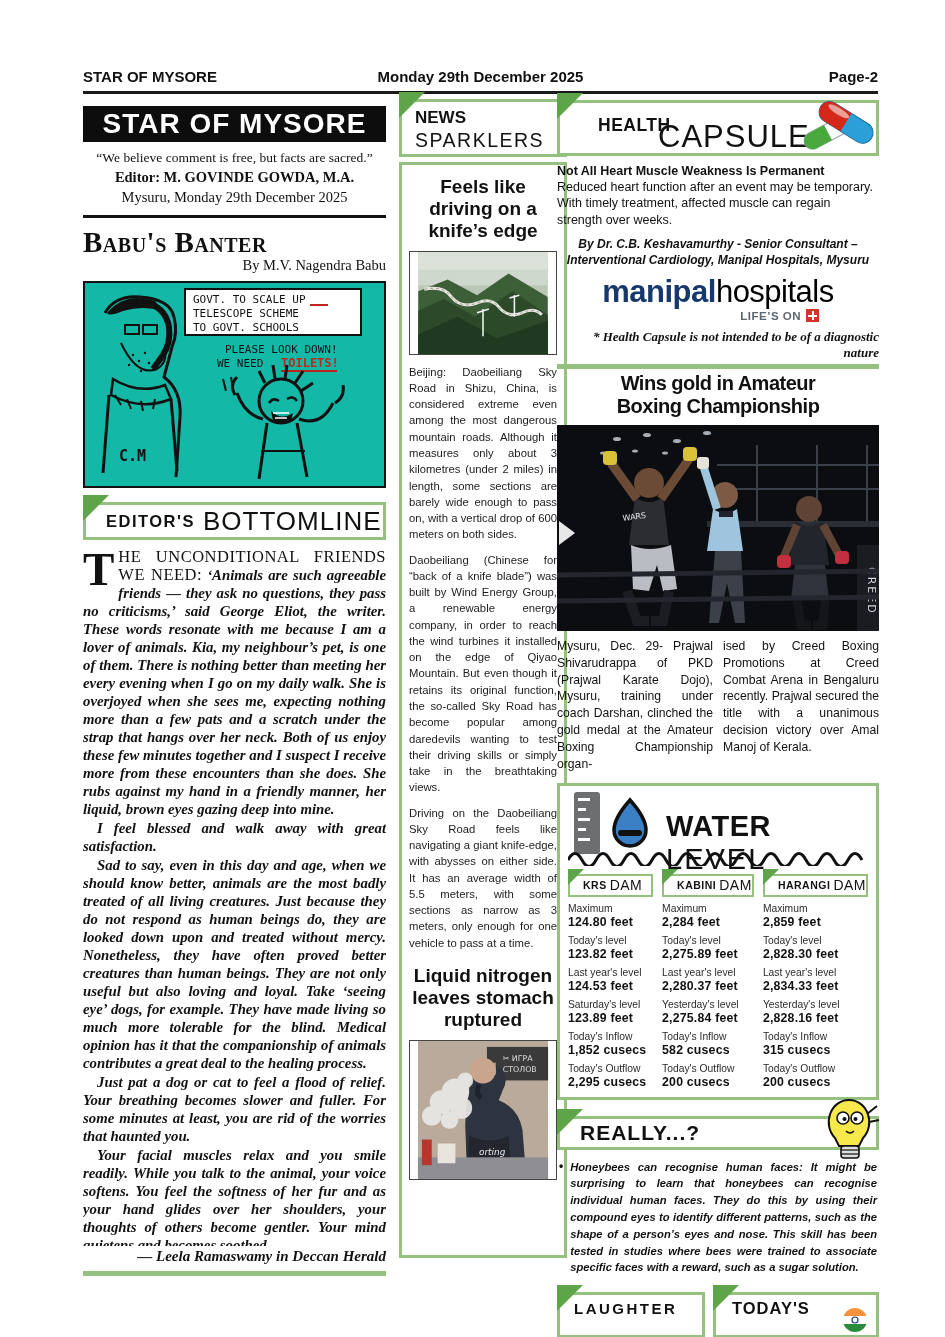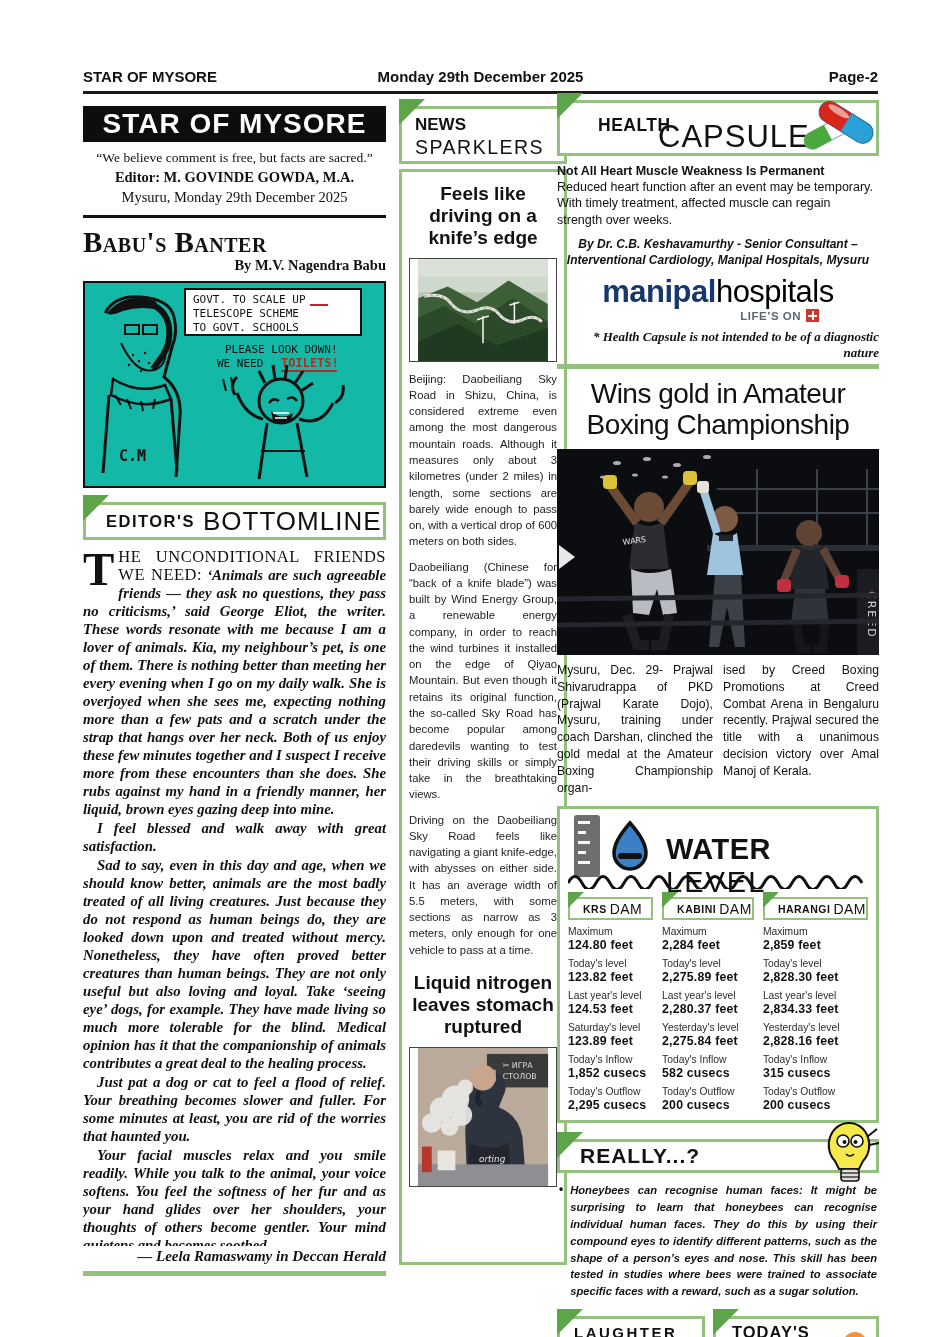--- a/index.html
+++ b/index.html
@@ -27,36 +27,36 @@
   
   .col-left{position:absolute;left:83px;top:106px;width:303px;}
   .masthead{background:#0d0d0d;color:#fff;text-align:center;height:36px;line-height:36px;
     font-size:28px;font-weight:bold;letter-spacing:1px;transform-origin:center;}
   .motto{font-family:"Liberation Serif",serif;font-size:13.5px;text-align:center;margin-top:8px;}
   .editorline{font-family:"Liberation Serif",serif;font-weight:bold;font-size:14.5px;text-align:center;margin-top:3px;}
   .dateline{font-family:"Liberation Serif",serif;font-size:14.5px;text-align:center;margin-top:3px;}
   .thickrule{border-top:3.5px solid #111;margin-top:9px;}
   .banter-title{font-family:"Liberation Serif",serif;font-variant:small-caps;font-weight:bold;
     font-size:29px;margin-top:8px;letter-spacing:.5px;}
-  .banter-byline{font-family:"Liberation Serif",serif;font-weight:bold;font-size:14.5px;text-align:right;margin-top:-2px;}
+  .banter-byline{font-family:"Liberation Serif",serif;font-weight:normal;font-size:14.5px;text-align:right;margin-top:-2px;}
   .cartoon{border:2.5px solid #111;margin-top:7px;height:207px;background:#14b8a6;}
   .bl-head{margin-top:14px;height:38px;display:flex;align-items:center;padding-left:20px;}
   .bl-head .k{font-weight:bold;font-size:16.5px;letter-spacing:1.5px;}
   .bl-head .t{font-size:26px;letter-spacing:1px;margin-left:8px;}
   .bl-article{font-family:"Liberation Serif",serif;font-style:italic;font-weight:bold;
     font-size:14.8px;line-height:18px;text-align:justify;margin-top:8px;height:698px;overflow:hidden;}
   .bl-article p{margin-bottom:1px;text-indent:14px;}
   .bl-article p.first{text-indent:0;}
   .dropcap{float:left;font-style:normal;font-weight:bold;font-size:47px;line-height:38px;padding:2px 4px 0 0;}
   .lead{font-style:normal;font-weight:normal;font-size:16.5px;letter-spacing:.5px;}
   .signature{font-family:"Liberation Serif",serif;font-style:italic;font-weight:bold;font-size:15px;text-align:right;margin-top:2px;}
   .col-left .greenbar{margin-top:6px;}
 
   
-  .col-mid{position:absolute;left:399px;top:106px;width:168px;}
+  .col-mid{position:absolute;left:399px;top:99px;width:168px;}
   .sp-head{height:58px;padding:6px 0 0 13px;}
   .sp-head .k{font-weight:bold;font-size:17px;display:block;}
   .sp-head .t{font-size:19.5px;letter-spacing:1.5px;display:block;margin-top:1px;}
   .sp-body{margin-top:5px;padding:7px 7px 6px 7px;height:1096px;overflow:hidden;}
   .sp-headline{font-weight:bold;font-size:19px;line-height:1.17;text-align:center;margin:4px 0 8px 0;}
   .sp-img{border:1px solid #444;display:block;width:100%;}
   .sp-body p{font-size:11.3px;line-height:1.44;text-align:justify;color:#1c1c1c;margin-top:9px;}
 
   
   .col-right{position:absolute;left:557px;top:100px;width:322px;}
@@ -71,21 +71,21 @@
   .mh-logo .p1{font-size:31px;font-weight:bold;color:#17386d;letter-spacing:-.5px;}
   .mh-logo .p2{font-size:31px;color:#000000;letter-spacing:-.5px;}
   .mh-tag{display:flex;justify-content:flex-end;align-items:center;gap:5px;margin:2px 60px 0 0;
     font-size:11.5px;font-weight:bold;color:#5b6770;letter-spacing:.5px;}
   .mh-cross{width:13px;height:13px;background:#d3342c;position:relative;display:inline-block;}
   .mh-cross::before,.mh-cross::after{content:"";position:absolute;background:#fff;}
   .mh-cross::before{left:5.5px;top:2px;width:2px;height:9px;}
   .mh-cross::after{left:2px;top:5.5px;width:9px;height:2px;}
   .hc-disc{font-family:"Liberation Serif",serif;font-weight:bold;font-style:italic;font-size:13px;text-align:right;margin-top:7px;}
   .hc-bar{margin-top:3px;}
-  .bx-headline{font-weight:normal;font-size:28px;line-height:1.12;text-align:center;margin-top:9px;letter-spacing:-.5px;}
+  .bx-headline{font-weight:bold;font-size:20px;line-height:1.12;text-align:center;margin-top:3px;letter-spacing:-.5px;}
   .bx-photo{margin-top:8px;display:block;}
   .bx-cols{display:flex;gap:10px;margin-top:7px;}
   .bx-cols p{flex:1;font-size:12.2px;line-height:1.38;text-align:justify;}
 
   .wl-box{margin-top:10px;padding:6px 8px 8px 8px;}
   .wl-head{position:relative;height:74px;}
   .wl-title{position:absolute;left:98px;top:18px;}
   .wl-title .b{font-weight:bold;font-size:29px;letter-spacing:.5px;}
   .wl-title .l{font-size:29px;letter-spacing:2px;}
   .wl-dams{display:flex;gap:9px;margin-top:8px;}

